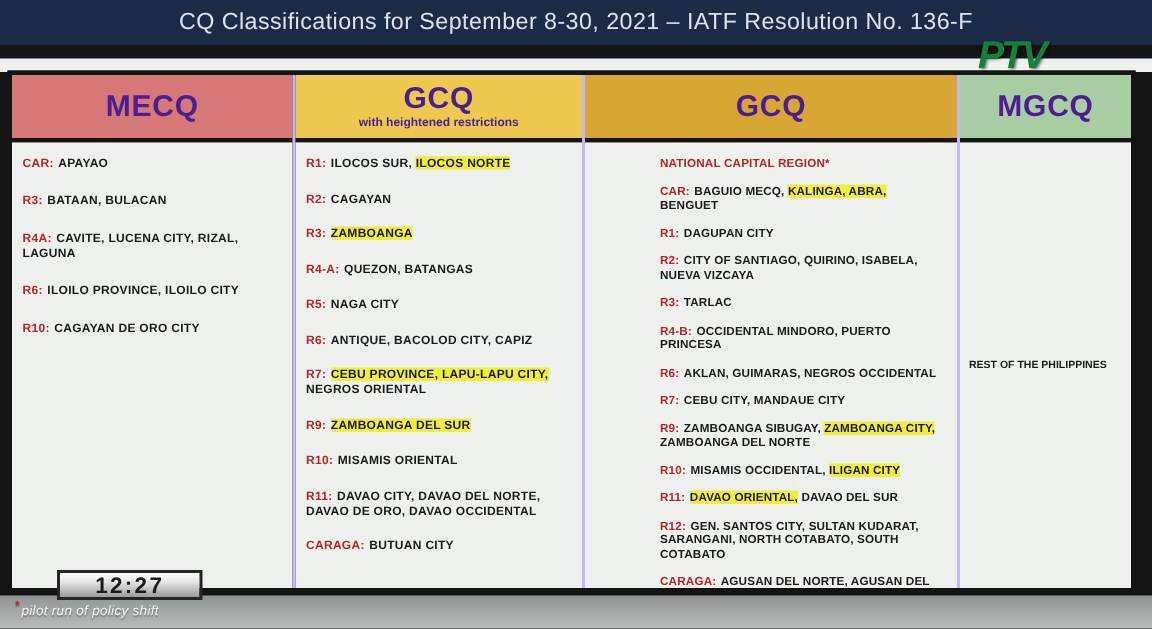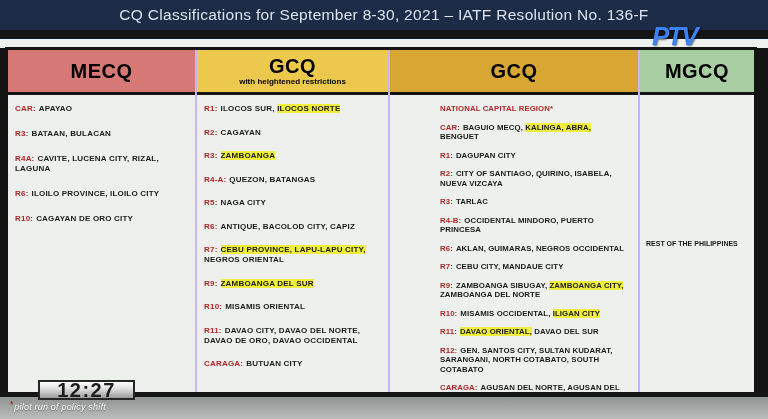--- a/index.html
+++ b/index.html
@@ -17,41 +17,41 @@
   }
   .title-text{
     color:#dce3ee;font-size:15.5px;letter-spacing:.3px;font-weight:normal;
   }
   .white-strip{
     position:absolute;top:38px;left:0;width:768px;height:9px;
     background:#eef1ee;border-top:1px solid #0e1a2e;
   }
   .ptv-logo{
     position:absolute;left:652px;top:21px;z-index:8;
-    color:#3b82f6;font-weight:bold;font-style:italic;
+    color:#15803d;font-weight:bold;font-style:italic;
     font-size:26px;letter-spacing:-2px;
     text-shadow:1px 1px 2px rgba(0,0,0,.55);
   }
   
   .cq-table{
     position:absolute;left:5px;top:47px;width:752px;height:349px;
     box-sizing:border-box;border:3px solid #141414;
     display:flex;background:#141414;
   }
   .column{display:flex;flex-direction:column;box-sizing:border-box;}
   .column + .column{border-left:2px solid #c4b5fd;}
   .col0{width:187px;}
   .col1{width:193px;}
   .col2{width:250px;}
   .col3{flex:1;}
   .col-header{
     height:45px;flex:0 0 45px;box-sizing:border-box;
     border-bottom:3px solid #141414;
     display:flex;flex-direction:column;align-items:center;justify-content:center;
-    color:#000000;
+    color:#4c1d95;
   }
   .hdr-label{font-weight:bold;font-size:20px;letter-spacing:.5px;line-height:20px;}
   .hdr-sub{font-weight:bold;font-size:8px;line-height:9px;margin-top:1px;}
   .col-body{
     flex:1;background:#edf0ec;padding:9px 6px 4px 7px;overflow:hidden;
   }
   .col-body.center{display:flex;align-items:center;padding:0 4px 0 6px;}
   .entry{
     margin:0 0 14px 0;font-weight:bold;color:var(--text,#1b1b1b);
     font-size:8px;line-height:10px;letter-spacing:.2px;
@@ -79,21 +79,21 @@
   }
   .footnote .mark{
     color:#c0221c;font-style:normal;font-weight:bold;
     vertical-align:super;font-size:8px;margin-right:1px;
   }
   .clock-badge{
     position:absolute;left:38px;top:380px;width:97px;height:20px;z-index:6;
     box-sizing:border-box;border:2px solid #262626;
     background:linear-gradient(180deg,#ffffff 0%,#e2e2e2 40%,#9b9b9b 100%);
     display:flex;align-items:center;justify-content:center;
-    font-weight:bold;font-size:20px;color:#1c1c1c;letter-spacing:1.5px;
+    font-weight:bold;font-size:15px;color:#1c1c1c;letter-spacing:1.5px;
   }
 </style>
 </head>
 <body>
 
 <div class="titlebar">
   <div class="title-text">CQ Classifications for September 8-30, 2021 – IATF Resolution No. 136-F</div>
 </div>
 <div class="white-strip"></div>
 <div class="ptv-logo">PTV</div>

